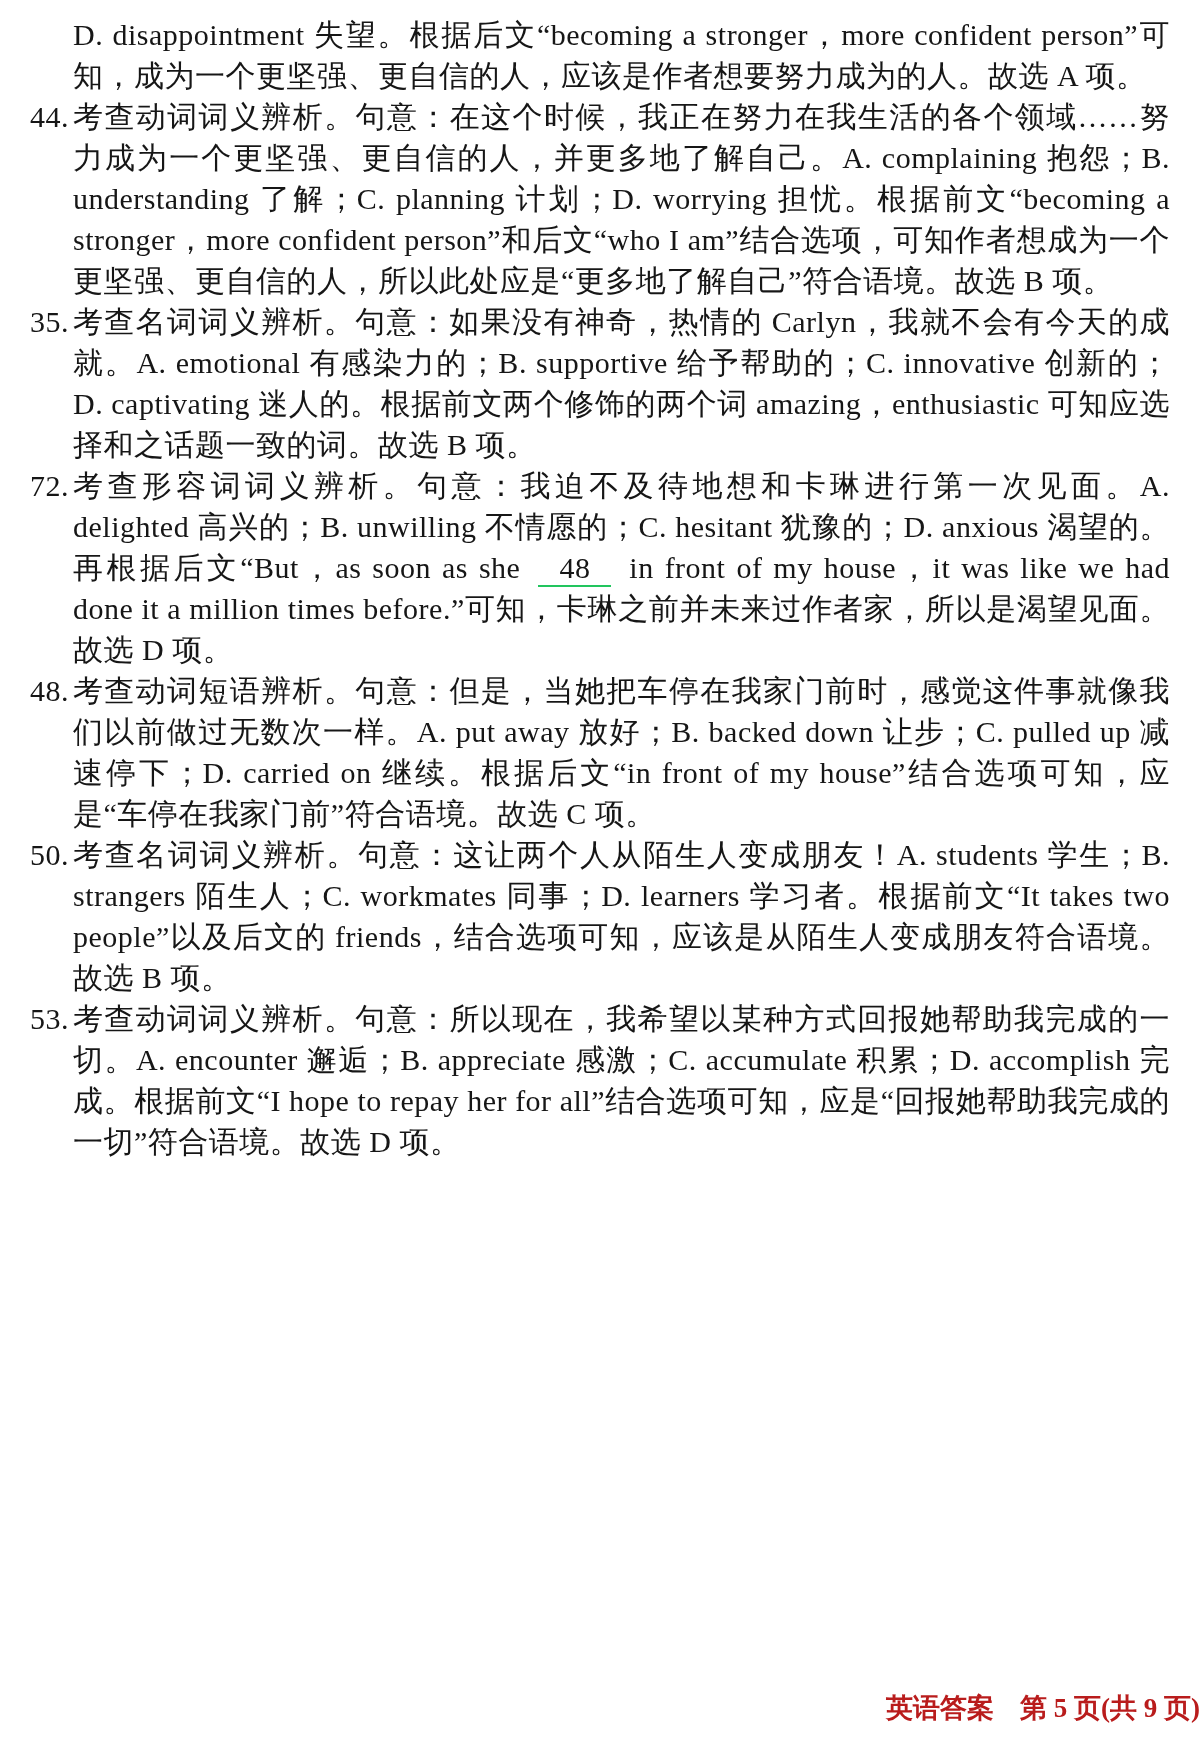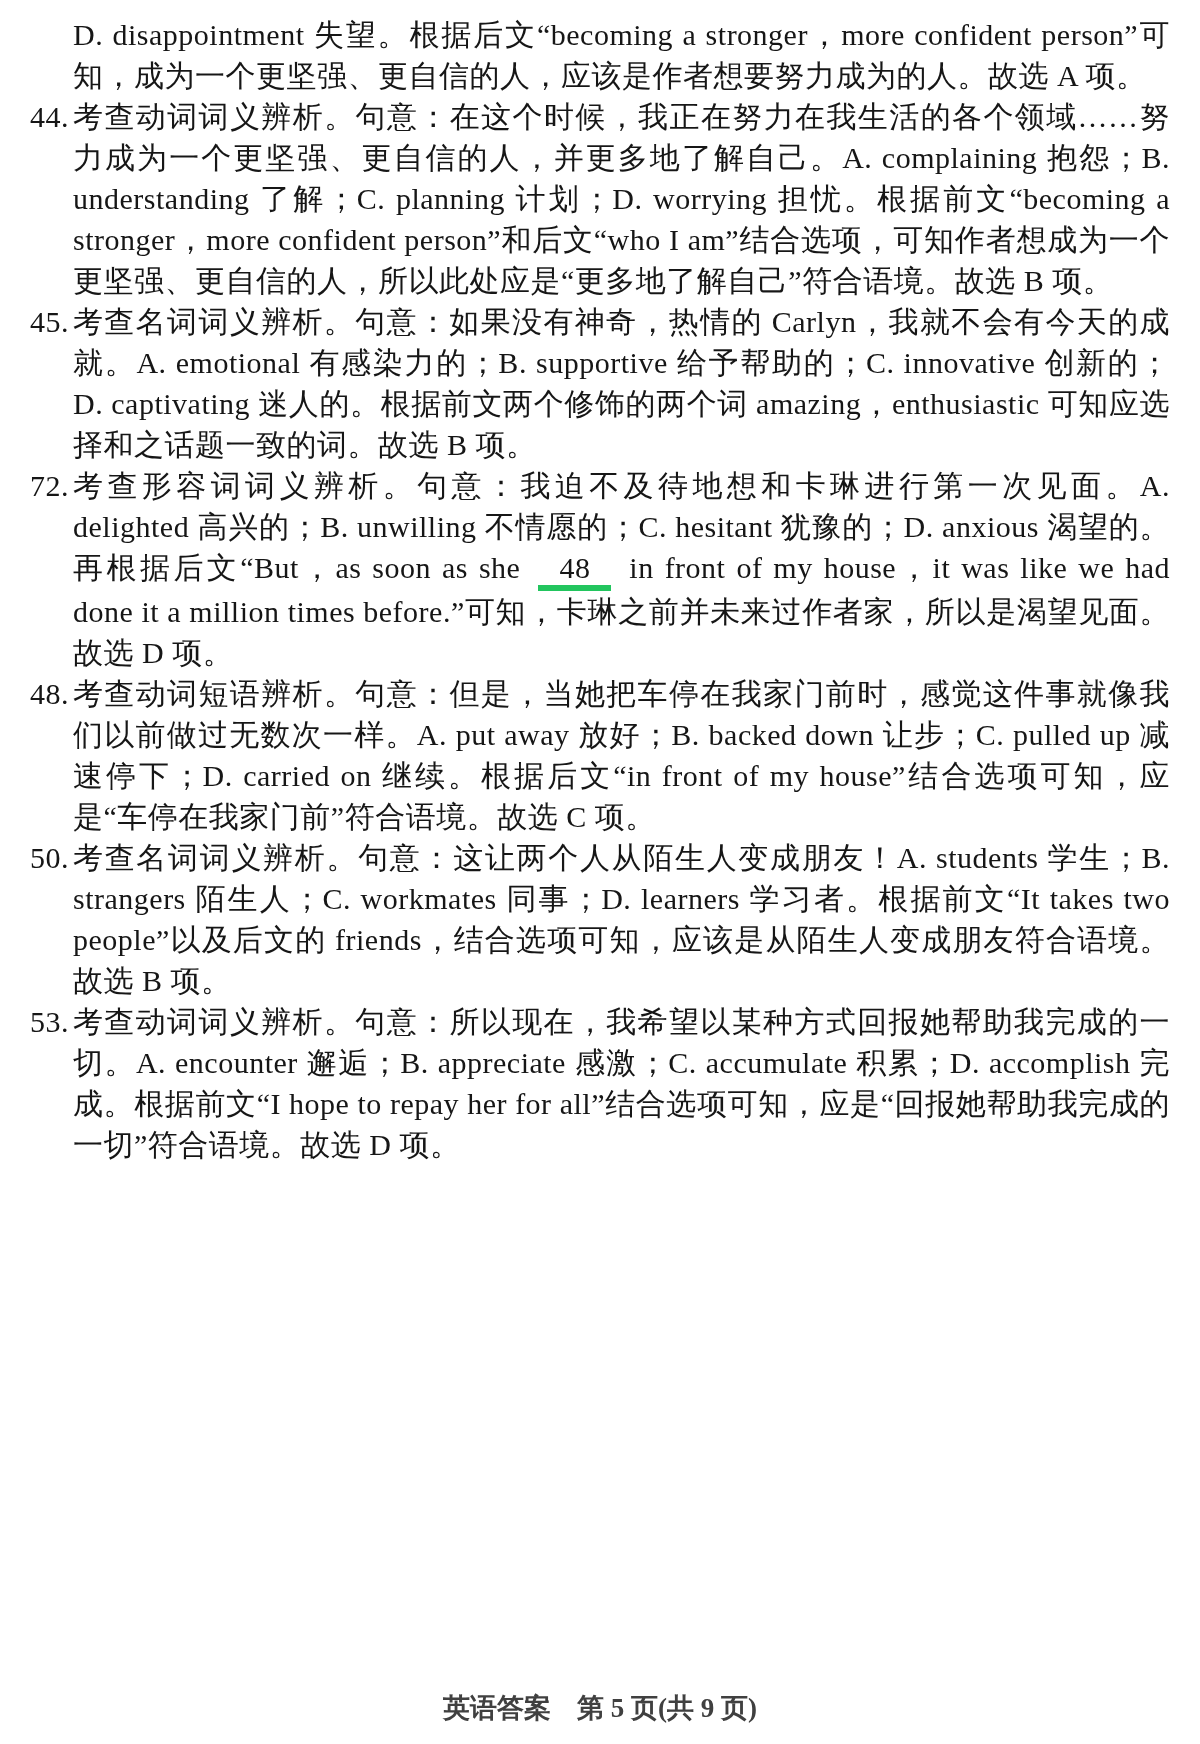--- a/index.html
+++ b/index.html
@@ -34,48 +34,48 @@
     letter-spacing: 0.5px;
   }
   .item .num {
     position: absolute;
     left: 0;
     top: 0;
     width: 43px;
   }
   .blank {
     display: inline-block;
-    border-bottom: 6px solid #22c55e;
+    border-bottom: 2px solid #22c55e;
     padding: 0 21px;
     margin: 0 7px;
     line-height: 34px;
   }
   .footer {
     position: absolute;
     left: 0;
     right: 0;
     bottom: 18px;
-    text-align: center;
+    text-align: right;
     font-weight: bold;
     font-size: 27px;
-    color: #404040;
+    color: #b91c1c;
   }
   .footer .sep {
     display: inline-block;
     width: 26px;
   }
 </style>
 </head>
 <body>
 
 <div class="page">
   <div class="answer-list">
       <div class="item"><span class="num"></span><span>D. disappointment 失望。根据后文“becoming a stronger，more confident person”可知，成为一个更坚强、更自信的人，应该是作者想要努力成为的人。故选 A 项。</span></div>
       <div class="item"><span class="num">44.</span><span>考查动词词义辨析。句意：在这个时候，我正在努力在我生活的各个领域……努力成为一个更坚强、更自信的人，并更多地了解自己。A. complaining 抱怨；B. understanding 了解；C. planning 计划；D. worrying 担忧。根据前文“becoming a stronger，more confident person”和后文“who I am”结合选项，可知作者想成为一个更坚强、更自信的人，所以此处应是“更多地了解自己”符合语境。故选 B 项。</span></div>
-      <div class="item"><span class="num">45.</span><span>考查名词词义辨析。句意：如果没有神奇，热情的 Carlyn，我就不会有今天的成就。A. emotional 有感染力的；B. supportive 给予帮助的；C. innovative 创新的；D. captivating 迷人的。根据前文两个修饰的两个词 amazing，enthusiastic 可知应选择和之话题一致的词。故选 B 项。</span></div>
+      <div class="item"><span class="num">35.</span><span>考查名词词义辨析。句意：如果没有神奇，热情的 Carlyn，我就不会有今天的成就。A. emotional 有感染力的；B. supportive 给予帮助的；C. innovative 创新的；D. captivating 迷人的。根据前文两个修饰的两个词 amazing，enthusiastic 可知应选择和之话题一致的词。故选 B 项。</span></div>
       <div class="item"><span class="num">72.</span><span>考查形容词词义辨析。句意：我迫不及待地想和卡琳进行第一次见面。A. delighted 高兴的；B. unwilling 不情愿的；C. hesitant 犹豫的；D. anxious 渴望的。再根据后文“But，as soon as she <span class="blank">48</span> in front of my house，it was like we had done it a million times before.”可知，卡琳之前并未来过作者家，所以是渴望见面。故选 D 项。</span></div>
       <div class="item"><span class="num">48.</span><span>考查动词短语辨析。句意：但是，当她把车停在我家门前时，感觉这件事就像我们以前做过无数次一样。A. put away 放好；B. backed down 让步；C. pulled up 减速停下；D. carried on 继续。根据后文“in front of my house”结合选项可知，应是“车停在我家门前”符合语境。故选 C 项。</span></div>
       <div class="item"><span class="num">50.</span><span>考查名词词义辨析。句意：这让两个人从陌生人变成朋友！A. students 学生；B. strangers 陌生人；C. workmates 同事；D. learners 学习者。根据前文“It takes two people”以及后文的 friends，结合选项可知，应该是从陌生人变成朋友符合语境。故选 B 项。</span></div>
       <div class="item"><span class="num">53.</span><span>考查动词词义辨析。句意：所以现在，我希望以某种方式回报她帮助我完成的一切。A. encounter 邂逅；B. appreciate 感激；C. accumulate 积累；D. accomplish 完成。根据前文“I hope to repay her  for all”结合选项可知，应是“回报她帮助我完成的一切”符合语境。故选 D 项。</span></div>
     </div>
   <div class="footer">
     <span>英语答案</span><span class="sep"></span><span>第 5 页(共 9 页)</span>
   </div>
 </div>
 

